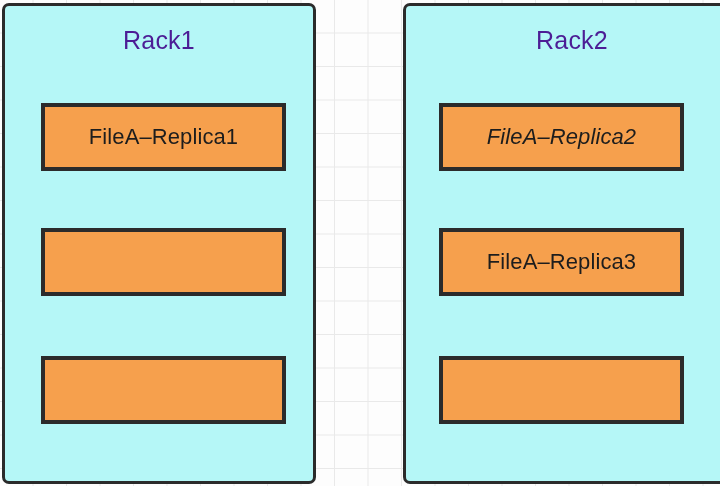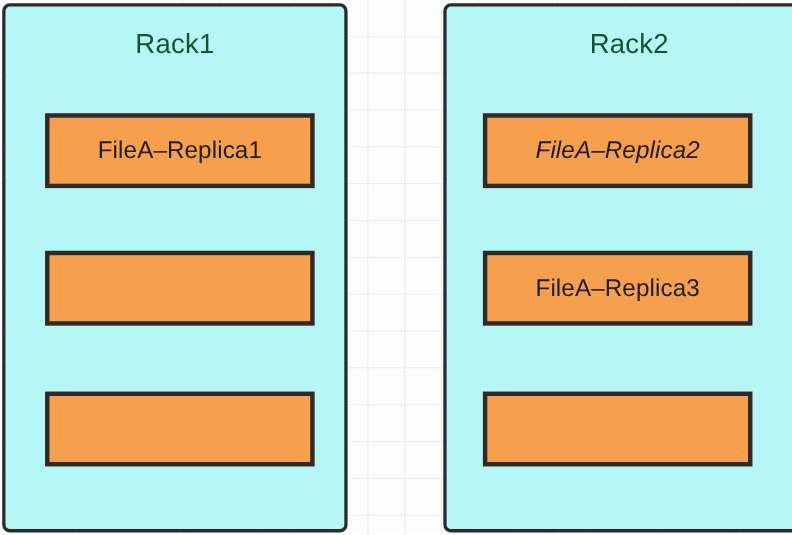--- a/index.html
+++ b/index.html
@@ -34,21 +34,21 @@
   #rack-2 { left: 403px; top: 3px; width: 338px; height: 481px; }
 
   .rack-title {
     position: absolute;
     left: 0;
     right: 0;
     top: 19px;
     text-align: center;
     font-size: 25px;
     line-height: 30px;
-    color: #14532d;
+    color: #4c1d95;
     letter-spacing: 0.2px;
   }
 
   .node {
     position: absolute;
     box-sizing: border-box;
     background: #f6a04d;
     border: 4px solid #2b2b2b;
     display: flex;
     align-items: center;

